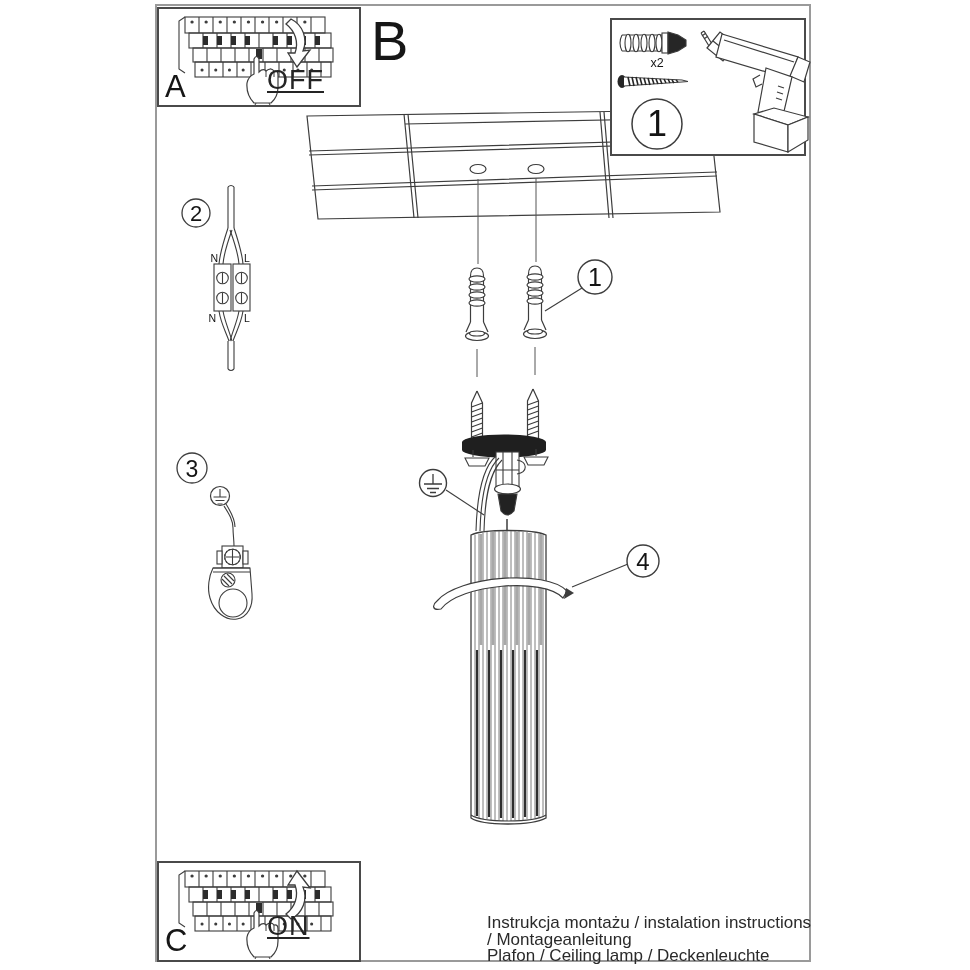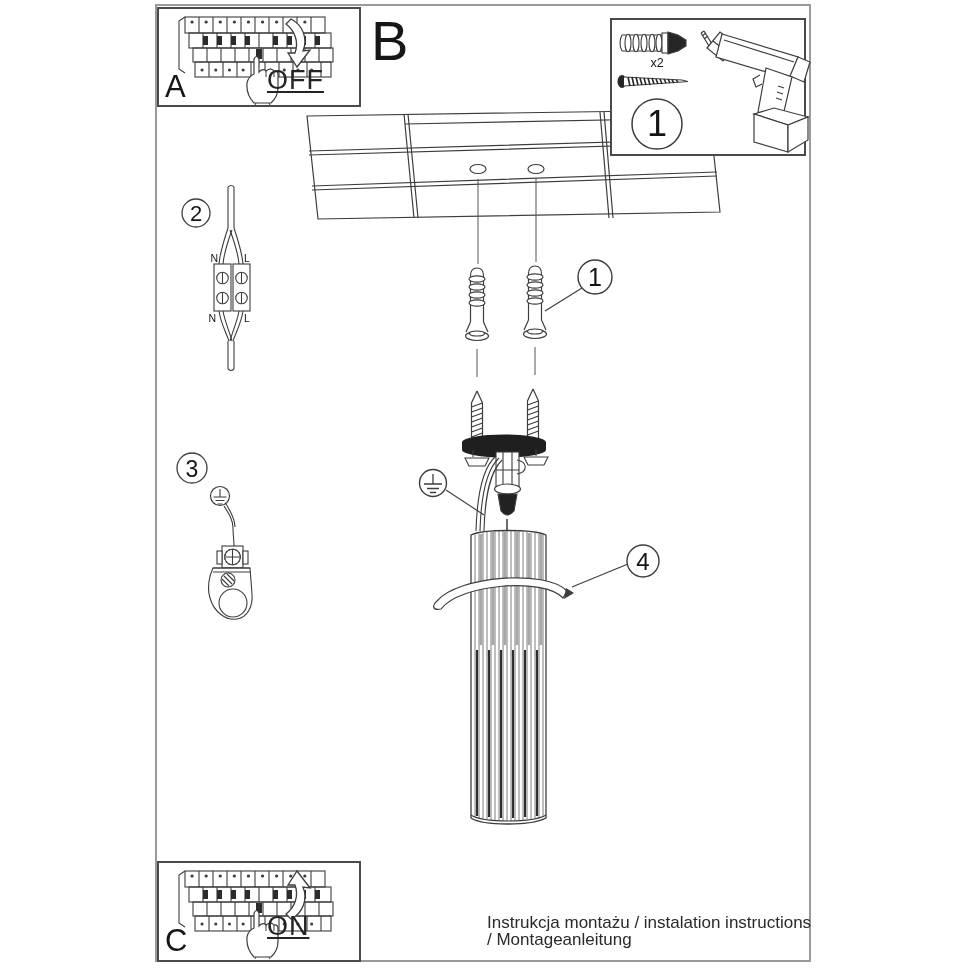--- a/index.html
+++ b/index.html
@@ -252,13 +252,14 @@
       <path d="M166,66 L172,68 M165,72 L171,74 M164,78 L170,80" fill="none"></path>
       <polygon points="142,94 162,88 196,97 176,105"></polygon>
       <polygon points="142,94 176,105 176,132 142,122"></polygon>
       <polygon points="176,105 196,97 196,120 176,132"></polygon>
     </g>
   </svg>
 </div>
 
 <div class="abs footer">
   <div>Instrukcja montażu / instalation instructions / Montageanleitung</div>
+  <div>Plafon / Ceiling lamp / Deckenleuchte</div>
 </div>
 
 </body></html>

